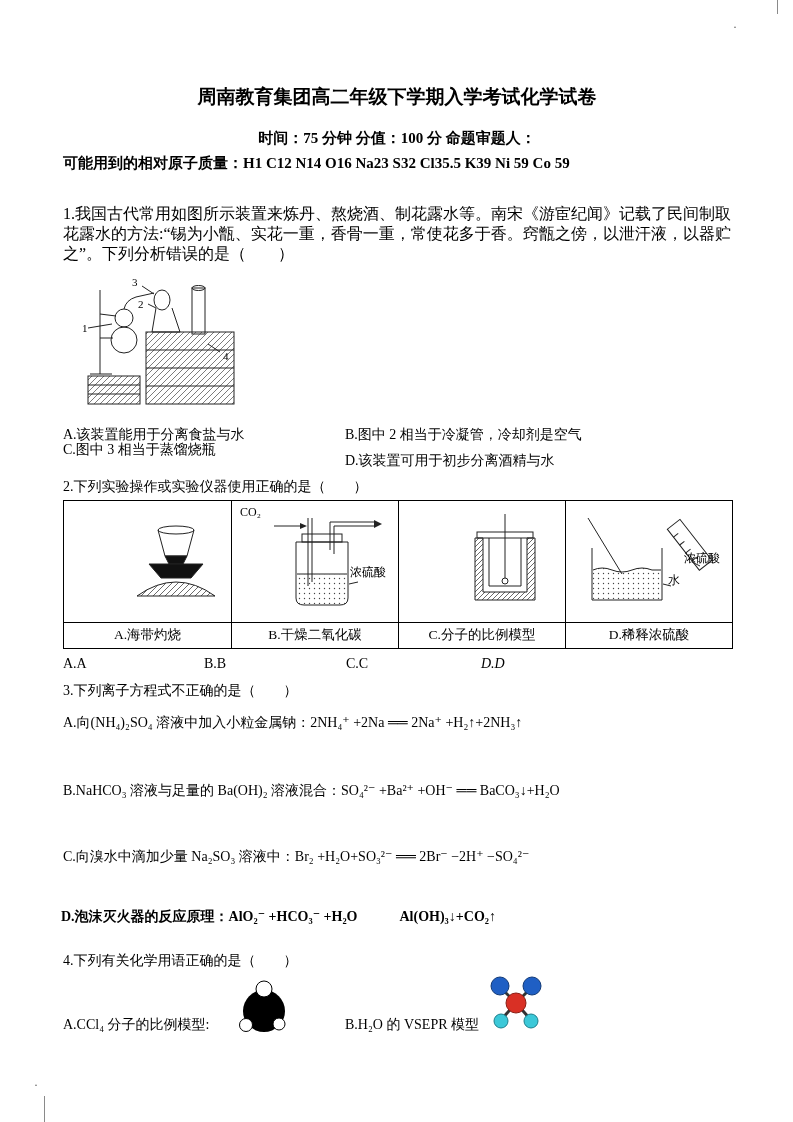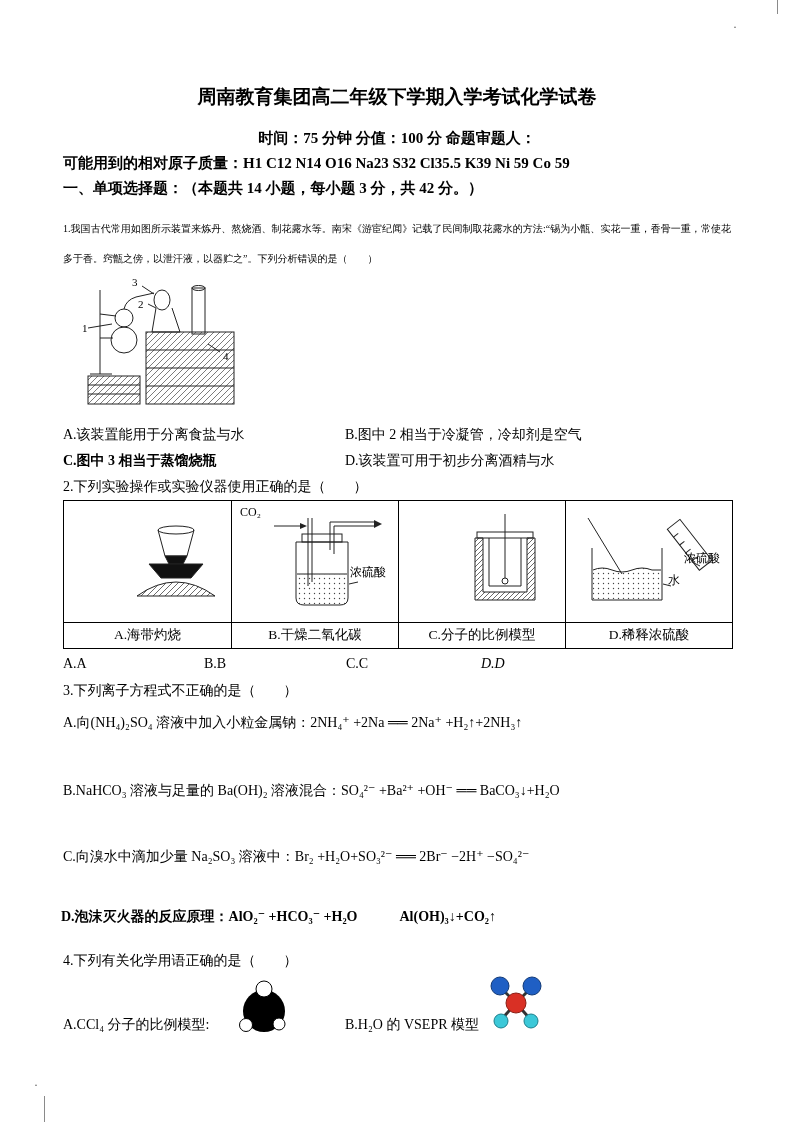--- a/index.html
+++ b/index.html
@@ -1,20 +1,20 @@
 <!DOCTYPE html>
 <html><head>
 <meta charset="utf-8">
 <style>
   html,body{margin:0;padding:0;background:#ffffff;}
   .page{position:relative;width:793px;height:1122px;background:#fff;color:#000;
         font-family:"Liberation Serif","DejaVu Serif",serif;overflow:hidden;}
   .t{position:absolute;font-size:14px;line-height:22px;white-space:nowrap;}
-  .para{position:absolute;font-size:10px;line-height:30px;width:668px;white-space:normal;
-        text-align:justify;margin-top:10px;}
+  .para{position:absolute;font-size:16px;line-height:20px;width:668px;white-space:normal;
+        text-align:justify;}
   .title{position:absolute;top:84px;left:63px;width:668px;text-align:center;
          font-weight:bold;font-size:19px;}
   .meta{position:absolute;top:129px;left:63px;width:668px;text-align:center;
         font-weight:bold;font-size:15px;}
   .bold-line{position:absolute;left:63px;width:668px;font-weight:bold;font-size:15px;}
   .q1fig{position:absolute;top:274px;left:80px;width:158px;height:138px;}
   .q2table{position:absolute;top:500px;left:63px;width:668px;height:147px;
            border:1px solid #000;display:grid;grid-template-columns:1fr 1fr 1fr 1fr;}
   .q2cell{position:relative;border-left:1px solid #000;display:flex;flex-direction:column;}
   .q2cell.first{border-left:none;}
@@ -33,21 +33,20 @@
 <div class="page">
 
   <div class="mk" style="top:0;left:777px;width:1px;height:14px;"></div>
   <div class="mkdot" style="top:20px;left:733px;">·</div>
   <div class="mkdot" style="top:1078px;left:34px;">·</div>
   <div class="mk" style="top:1096px;left:44px;width:1px;height:26px;"></div>
 
   <div class="title">周南教育集团高二年级下学期入学考试化学试卷</div>
   <div class="meta">时间：75 分钟 分值：100 分 命题审题人：</div>
   <div class="bold-line" style="top:154px;">可能用到的相对原子质量：H1 C12 N14 O16 Na23 S32 Cl35.5 K39 Ni 59 Co 59</div>
-  <div class="bold-line" style="top:179px;">一、单项选择题：（本题共 14 小题，每小题 3 分，共 42 分。）</div>
 
   <div class="para" style="top:204px;left:63px;">1.我国古代常用如图所示装置来炼丹、熬烧酒、制花露水等。南宋《游宦纪闻》记载了民间制取花露水的方法:“锡为小甑、实花一重，香骨一重，常使花多于香。窍甑之傍，以泄汗液，以器贮之”。下列分析错误的是（　　）</div>
 
   <div class="q1fig">
     <svg width="158" height="138" viewBox="0 0 158 138">
       <defs>
         <pattern id="hb1" width="6" height="6" patternUnits="userSpaceOnUse">
           <path d="M0 6 L6 0" stroke="#444" stroke-width="0.7"></path>
         </pattern>
       </defs>
@@ -79,21 +78,21 @@
         <text x="2" y="58">1</text>
         <text x="58" y="34">2</text>
         <text x="52" y="12">3</text>
         <text x="143" y="86">4</text>
       </g>
     </svg>
   </div>
 
   <span class="t" style="top:424px;left:63px;">A.该装置能用于分离食盐与水</span>
   <span class="t" style="top:424px;left:345px;">B.图中 2 相当于冷凝管，冷却剂是空气</span>
-  <span class="t" style="top:450px;left:63px;font-weight:bold;">C.图中 3 相当于蒸馏烧瓶</span>
+  <span class="t" style="top:439px;left:63px;">C.图中 3 相当于蒸馏烧瓶</span>
   <span class="t" style="top:450px;left:345px;">D.该装置可用于初步分离酒精与水</span>
 
   <span class="t" style="top:476px;left:63px;">2.下列实验操作或实验仪器使用正确的是（　　）</span>
 
   <div class="q2table">
 
     <div class="q2cell first">
       <div class="q2img">
         <svg width="110" height="96" viewBox="0 0 110 96">
           <defs>

